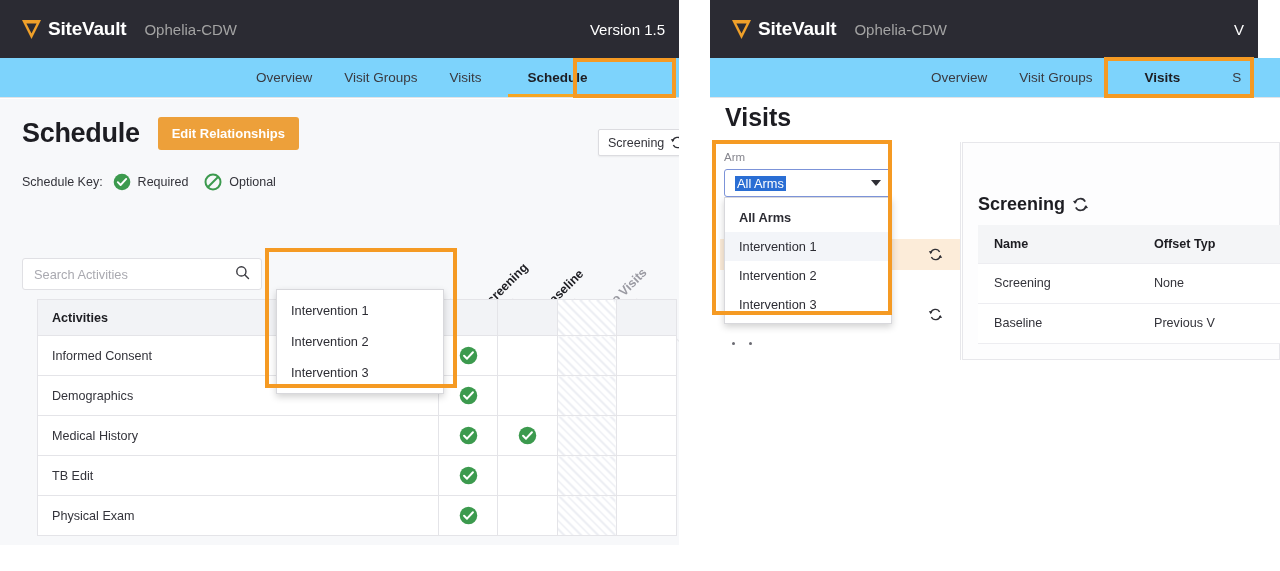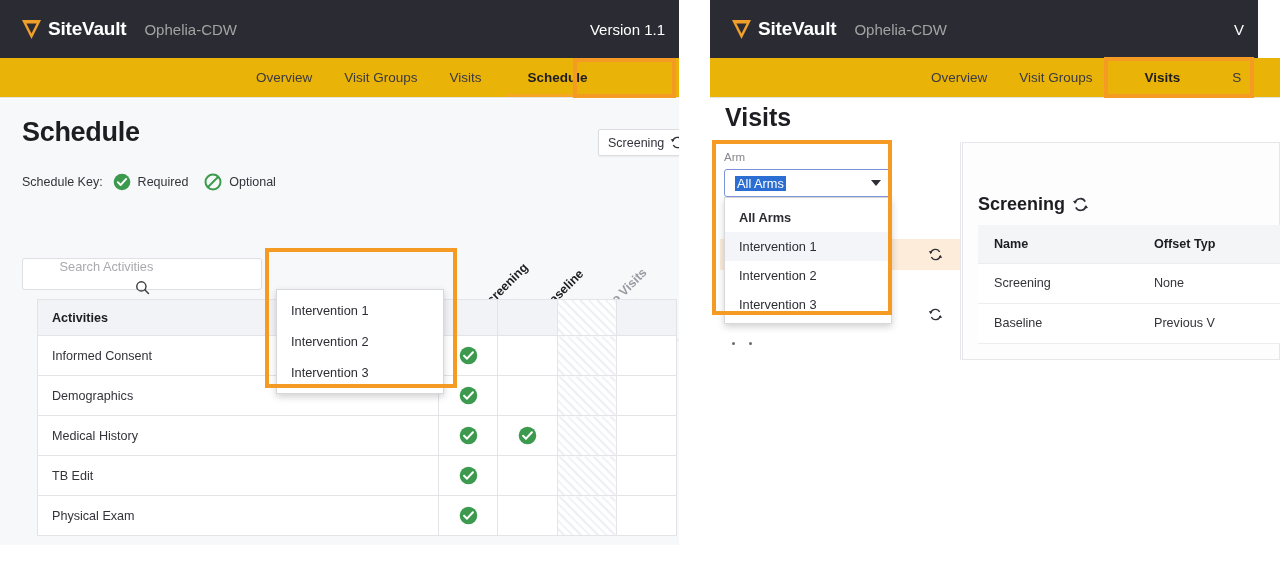--- a/index.html
+++ b/index.html
@@ -21,21 +21,21 @@
   }
   .logo-wrap { display: flex; align-items: center; gap: 7px; padding-left: 22px; }
   .logo-v { width: 19px; height: 21px; position: relative; flex: none; }
   .logo-v svg { display:block; }
   .logo-text { color: #ffffff; font-size: 19px; font-weight: bold; letter-spacing: -0.2px; }
   .study-name { color: #a3a3a3; font-size: 15px; margin-left: 18px; font-weight: 400; }
   .version { position: absolute; right: 14px; top: 50%; transform: translateY(-50%);
              color: #ffffff; font-size: 15px; white-space: nowrap; }
 
   .tabbar {
-    position: absolute; left: 0; height: 40px; background: #eab308;
+    position: absolute; left: 0; height: 40px; background: #7dd3fc;
     border-bottom: 1px solid #e3e3e6;
     display: flex; align-items: stretch; justify-content: flex-start;
   }
   .tab {
     display: flex; align-items: center; padding: 0 16px;
     font-size: 13.5px; color: #3a3a40; white-space: nowrap;
     position: relative; cursor: pointer;
   }
   .tab.active { font-weight: bold; color: #1d1d22; }
   .tab.active::after {
@@ -71,21 +71,21 @@
     position: absolute; background: #ffffff; border: 1px solid #dcdce0;
     border-radius: 2px; padding: 5px 9px; font-size: 12.5px; color: #33333a;
     display: flex; align-items: center; gap: 6px; white-space: nowrap;
     box-shadow: 0 1px 2px rgba(0,0,0,.06);
   }
 
   
   .search-box {
     position: absolute; background: #ffffff; border: 1px solid #e0e0e4;
     border-radius: 3px; display: flex; align-items: center;
-    padding: 0 11px; gap: 6px; flex-direction: column;
+    padding: 0 11px; gap: 6px;
   }
   .search-box input {
     border: none; outline: none; flex: 1; font-size: 12.8px; color: #33333a;
     font-family: "Liberation Sans", sans-serif; background: transparent;
   }
   .search-box input::placeholder { color: #a9a9b0; }
 
   
   .combo {
     position: absolute; background: #fff; border: 1px solid #7c93d8;
@@ -181,21 +181,21 @@
       <div class="logo-wrap">
         <span class="logo-v">
           <svg width="19" height="21" viewBox="0 0 19 21">
             <polygon points="0,1 19,1 9.5,20" fill="#f0a02a"></polygon>
             <polygon points="4.4,4.6 14.6,4.6 9.5,14.6" fill="#2b2b33"></polygon>
           </svg>
         </span>
         <span class="logo-text">SiteVault</span>
       </div>
       <span class="study-name">Ophelia-CDW</span>
-      <span class="version">Version 1.1</span>
+      <span class="version">Version 1.5</span>
     </div>
 
     <div class="tabbar" style="top:58px; width:679px; padding-left:240px;">
       <div class="tab">
         <span>Overview</span>
       </div>
       <div class="tab">
         <span>Visit Groups</span>
       </div>
       <div class="tab">
@@ -203,20 +203,21 @@
       </div>
       <div class="tab active" style="padding:0 30px;">
         <span>Schedule</span>
       </div>
     </div>
 
     <div class="page-body" style="top:99px; height:446px; width:679px;">
 
       <div class="sched-title-row" style="left:22px; top:18px;">
         <span class="page-title">Schedule</span>
+        <button class="btn-primary">Edit Relationships</button>
       </div>
 
       <div class="key-row" style="left:22px; top:74px;">
         <span class="key-label">Schedule Key:</span>
         <span class="ico-req">
           <svg width="18" height="18" viewBox="0 0 18 18">
             <circle cx="9" cy="9" r="8.3" fill="#3c9a4e"></circle>
             <path d="M4.8 9.2 L7.6 12 L13.2 5.9" stroke="#fff" stroke-width="1.9" fill="none" stroke-linecap="round" stroke-linejoin="round"></path>
           </svg>
         </span>

